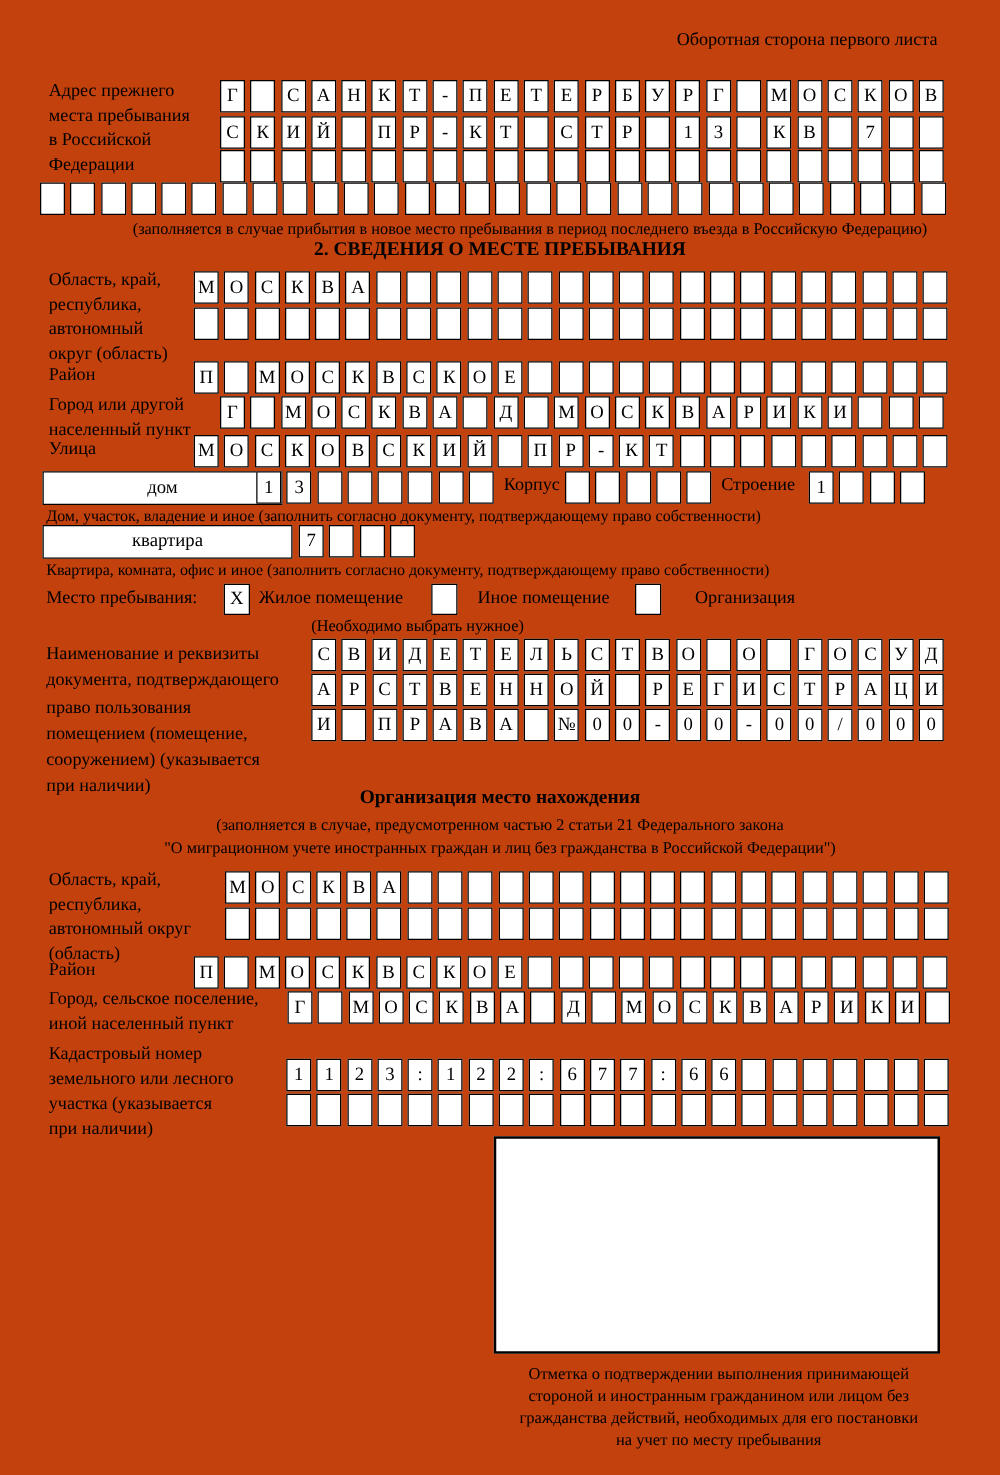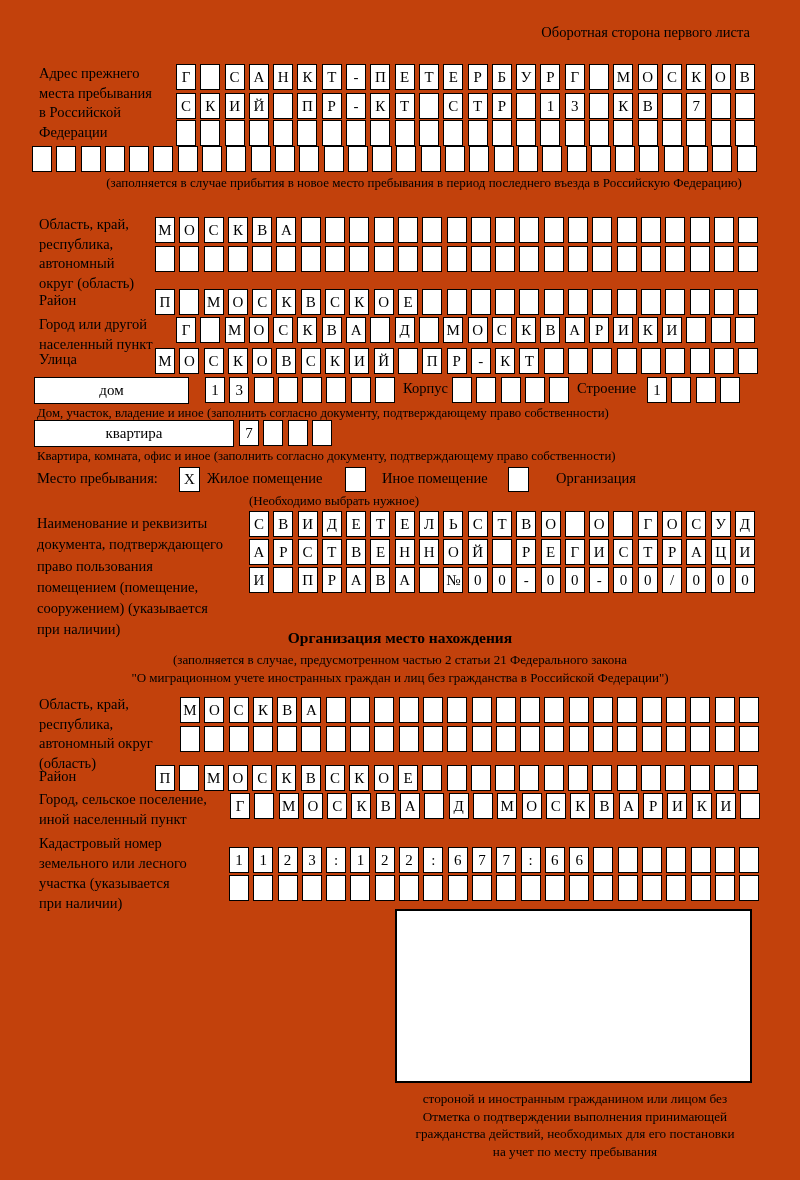--- a/index.html
+++ b/index.html
@@ -140,20 +140,21 @@
       <span class="cell"></span>
       <span class="cell"></span>
       <span class="cell"></span>
       <span class="cell"></span>
       <span class="cell"></span>
       <span class="cell"></span>
       <span class="cell"></span>
     </div>
   <div class="note center" style="top:174px;padding-left:24px;">(заполняется в случае прибытия в новое место пребывания в период последнего въезда в Российскую Федерацию)</div>
 
+  <div class="title center" style="top:191px;">2. СВЕДЕНИЯ О МЕСТЕ ПРЕБЫВАНИЯ</div>
 
   <div class="lbl" style="left:39px;top:215px;">
       <div>Область, край,</div>
       <div>республика,</div>
       <div>автономный</div>
       <div>округ (область)</div>
     </div>
   <div class="cells" style="left:155px;top:217px;">
       <span class="cell">М</span>
       <span class="cell">О</span>
@@ -291,21 +292,21 @@
       <span class="cell"></span>
       <span class="cell"></span>
       <span class="cell"></span>
       <span class="cell"></span>
       <span class="cell"></span>
       <span class="cell"></span>
       <span class="cell"></span>
       <span class="cell"></span>
     </div>
 
-  <div class="wbox" style="left:34px;top:377px;width:155px;">дом</div>
+  <div class="wbox" style="left:34px;top:377px;width:192px;">дом</div>
   <div class="cells" style="left:205px;top:377px;">
       <span class="cell">1</span>
       <span class="cell">3</span>
       <span class="cell"></span>
       <span class="cell"></span>
       <span class="cell"></span>
       <span class="cell"></span>
       <span class="cell"></span>
       <span class="cell"></span>
     </div>
@@ -595,19 +596,19 @@
       <span class="cell"></span>
       <span class="cell"></span>
       <span class="cell"></span>
       <span class="cell"></span>
       <span class="cell"></span>
       <span class="cell"></span>
     </div>
 
   <div class="bigbox" style="left:395px;top:909px;width:357px;height:174px;"></div>
   <div class="note" style="left:384px;top:1090px;width:382px;text-align:center;line-height:17.5px;font-size:13.2px;">
+      <div>Отметка о подтверждении выполнения принимающей</div>
       <div>стороной и иностранным гражданином или лицом без</div>
-      <div>Отметка о подтверждении выполнения принимающей</div>
       <div>гражданства действий, необходимых для его постановки</div>
       <div>на учет по месту пребывания</div>
     </div>
 
 </div>
 
 </body></html>

